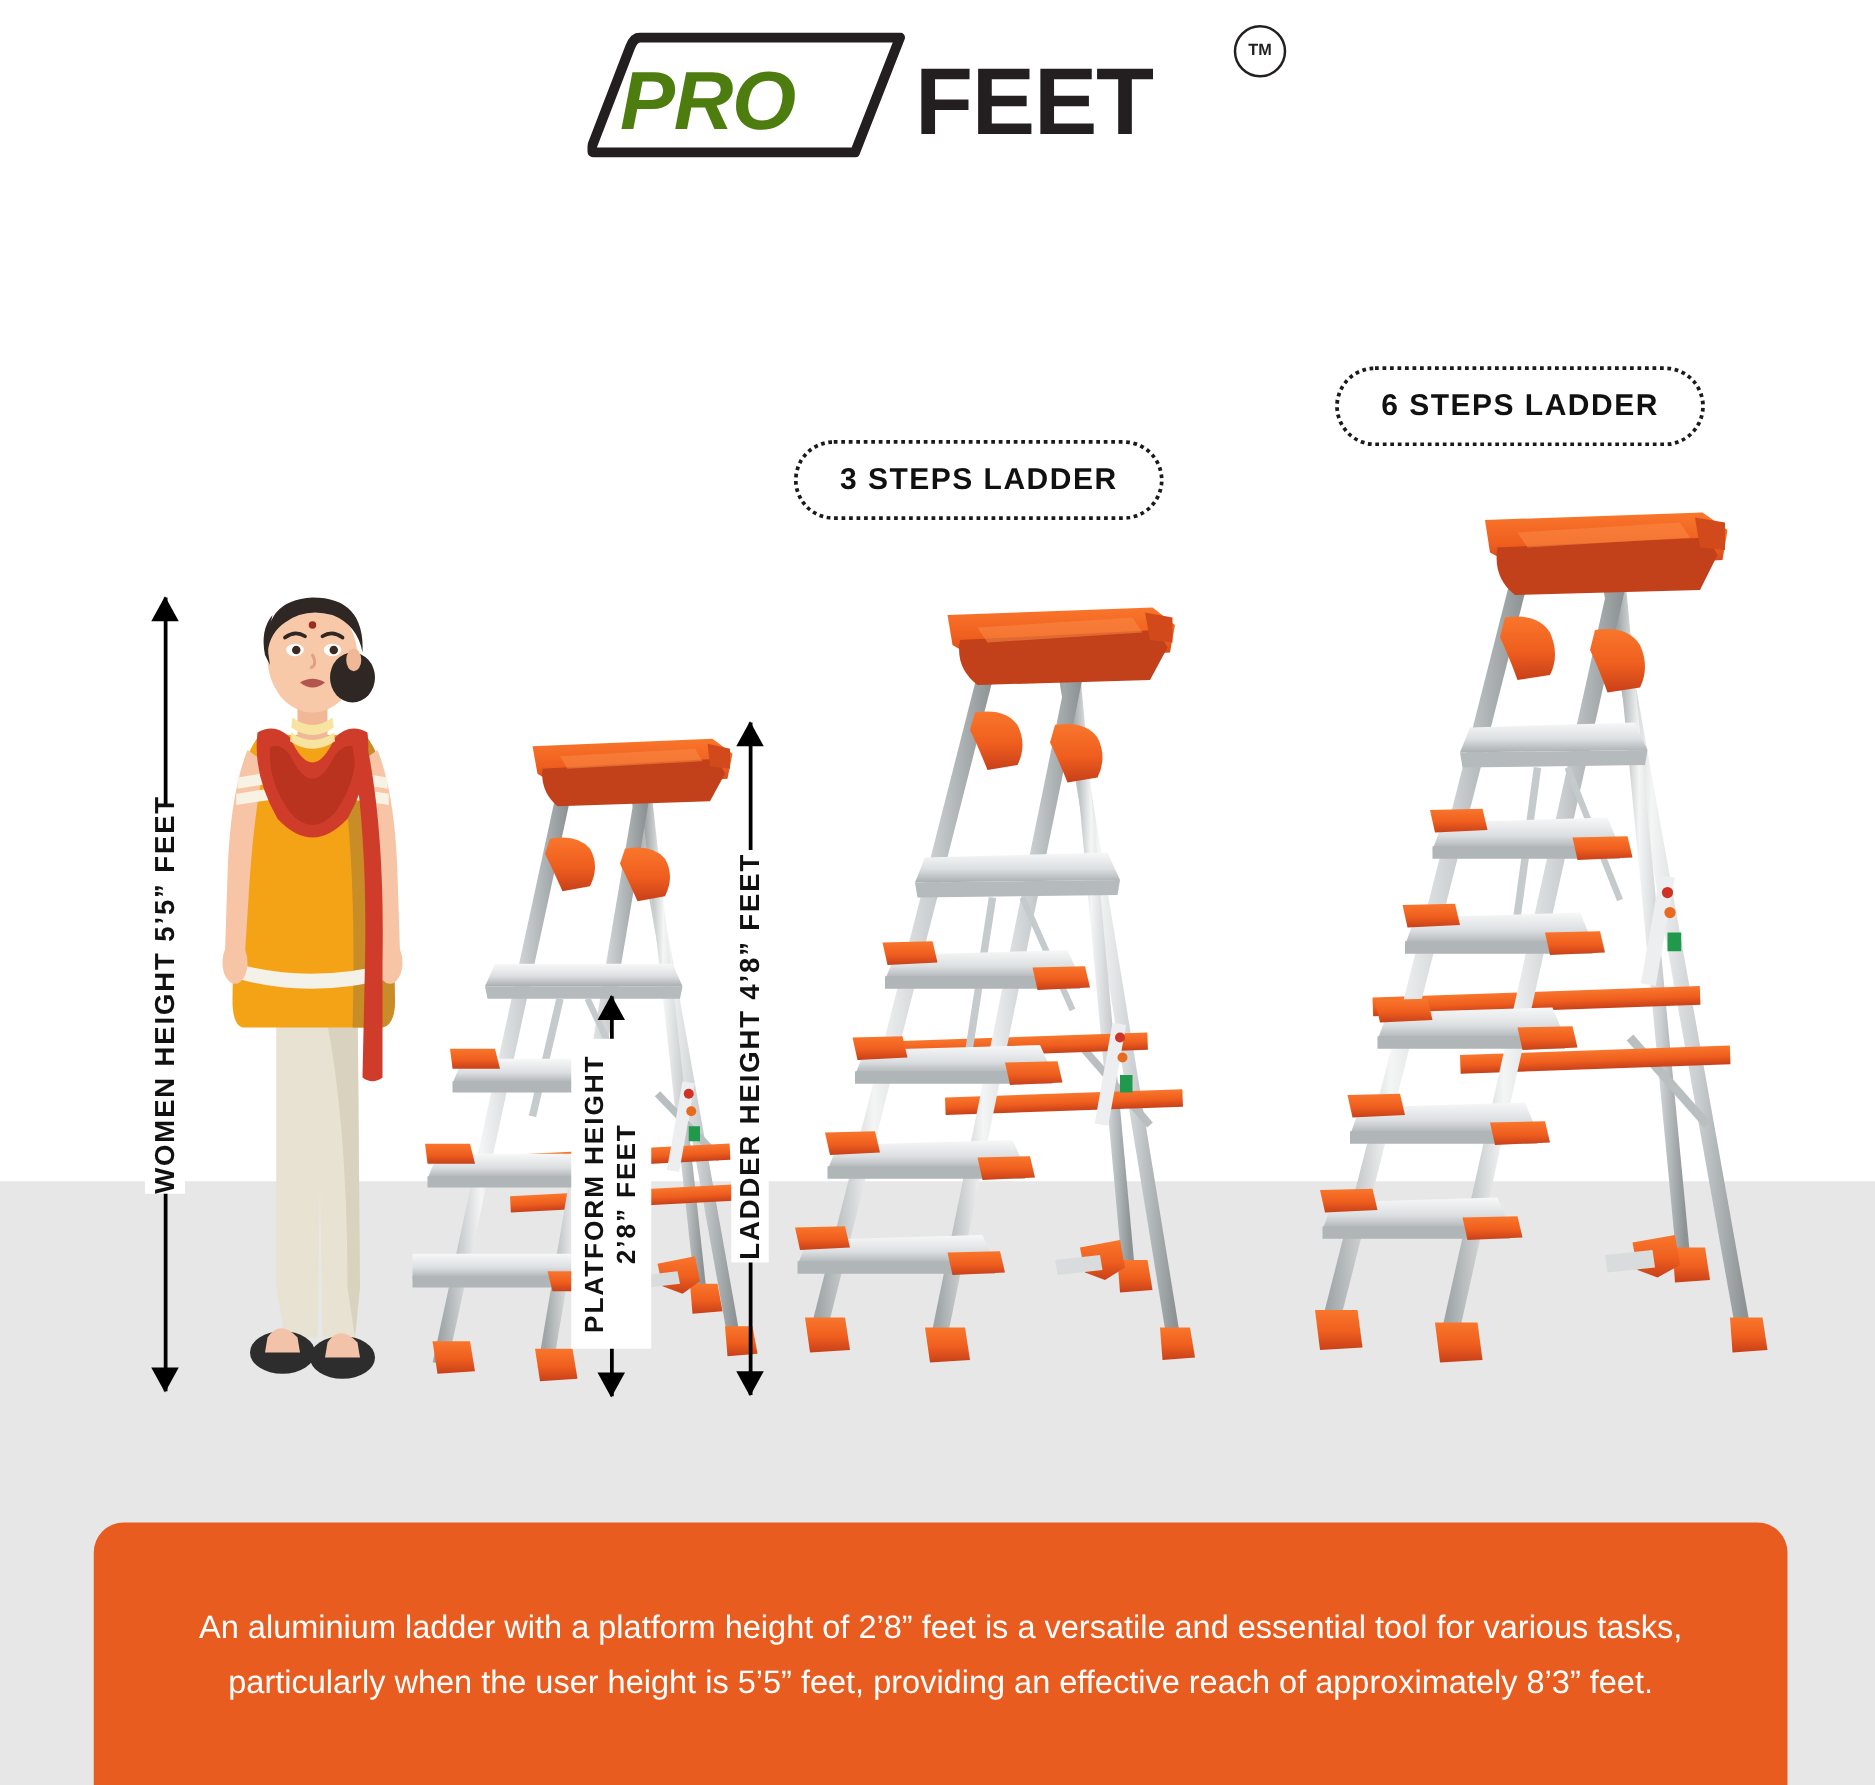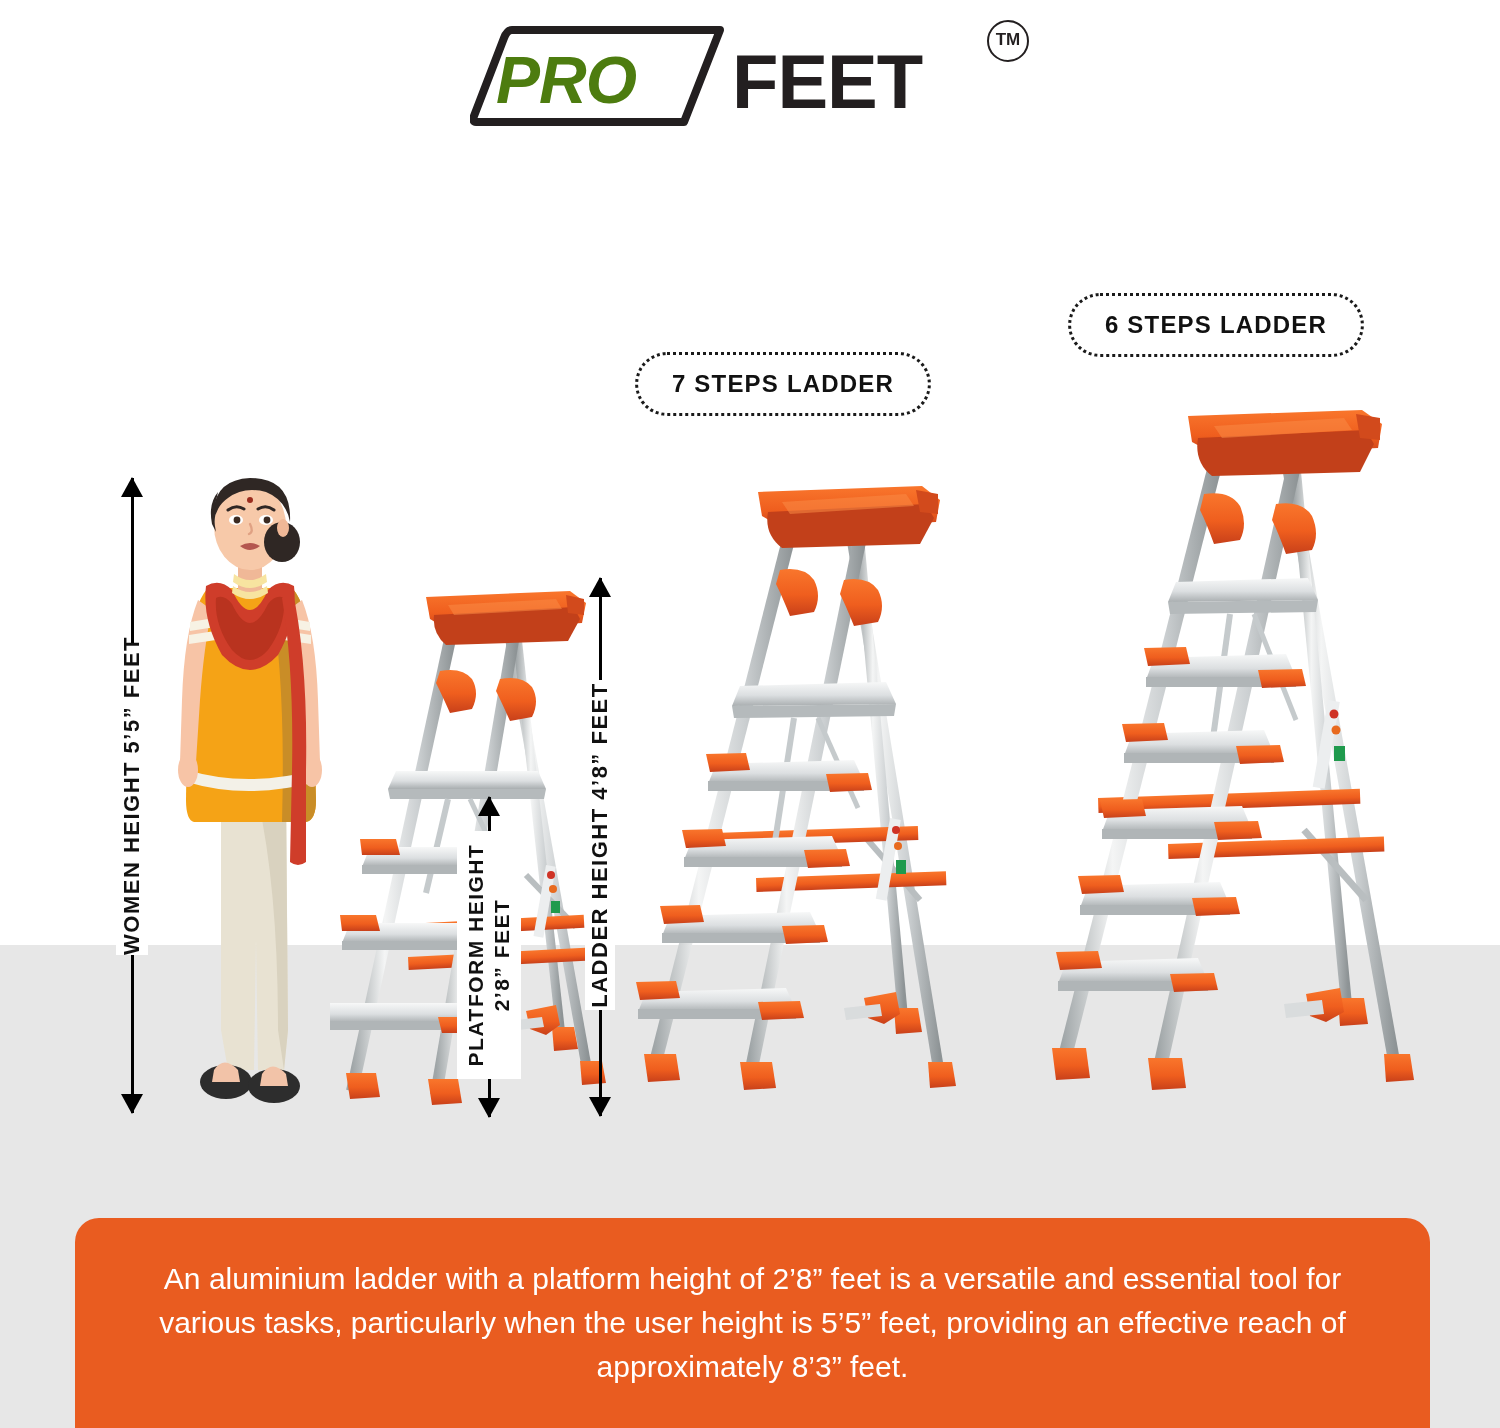--- a/index.html
+++ b/index.html
@@ -33,21 +33,21 @@
   .logo-home{
     position:absolute;left:262px;top:26px;
     font-size:76px;font-weight:bold;
     letter-spacing:-1px;
     color:#231f20;
     font-family:"Liberation Sans", sans-serif;
   }
   .logo-tm{
     position:absolute;left:517px;top:8px;
     width:38px;height:38px;border:2.5px solid #231f20;border-radius:50%;
-    font-size:17px;font-weight:bold;color:#231f20;
+    font-size:13px;font-weight:bold;color:#231f20;
     text-align:center;line-height:36px;
     font-family:"Liberation Sans", sans-serif;
   }
   
   .pill{
     position:absolute;
     border:3px dotted #1a1a1a;
     border-radius:44px;
     background:#ffffff;
     display:flex;align-items:center;justify-content:center;
@@ -107,21 +107,21 @@
   
   #footer{
     position:absolute;left:75px;top:1218px;width:1355px;height:210px;
     background:#e95c20;
     border-radius:24px 24px 0 0;
     display:flex;align-items:center;justify-content:center;
   }
   #footer p{
     margin:0;padding:0 40px;
     color:#ffffff;
-    font-size:30px;line-height:44px;
+    font-size:26px;line-height:44px;
     text-align:center;
     font-family:"Liberation Sans", sans-serif;
   }
   
   #woman{position:absolute;left:166px;top:470px;width:170px;height:645px;}
   
   .ladder{position:absolute;}
   #ladder4{left:330px;top:575px;width:290px;height:545px;}
   #ladder5{left:628px;top:468px;width:340px;height:652px;}
   #ladder6{left:1040px;top:400px;width:395px;height:720px;}
@@ -137,21 +137,21 @@
     <div class="logo-badge">
       <svg width="255" height="100" viewBox="0 0 255 100">
         <path d="M42 4 L250 4 L214 96 L6 96 Q2 96 4 90 L34 12 Q37 4 42 4 Z" fill="#ffffff" stroke="#231f20" stroke-width="8" stroke-linejoin="round"></path>
       </svg>
     </div>
     <div class="logo-pro">PRO</div>
     <div class="logo-home">FEET</div>
     <div class="logo-tm">TM</div>
   </div>
 
-  <div class="pill" id="pill5">7 STEPS LADDER</div>
+  <div class="pill" id="pill5">3 STEPS LADDER</div>
   <div class="pill" id="pill6">6 STEPS LADDER</div>
 
   <div id="woman">
     <svg width="170" height="645" viewBox="0 0 170 645">
 
       <path d="M55 310 L55 560 L62 600 L88 600 L90 470 L92 600 L118 600 L122 560 L120 310 Z" fill="#e8e2d2"></path>
       <path d="M92 330 Q112 420 112 560 L118 600 L122 560 L120 330 Z" fill="#d9d2bf"></path>
 
       <ellipse cx="60" cy="612" rx="26" ry="17" fill="#2d2d2d"></ellipse>
       <ellipse cx="108" cy="616" rx="26" ry="17" fill="#2d2d2d"></ellipse>

